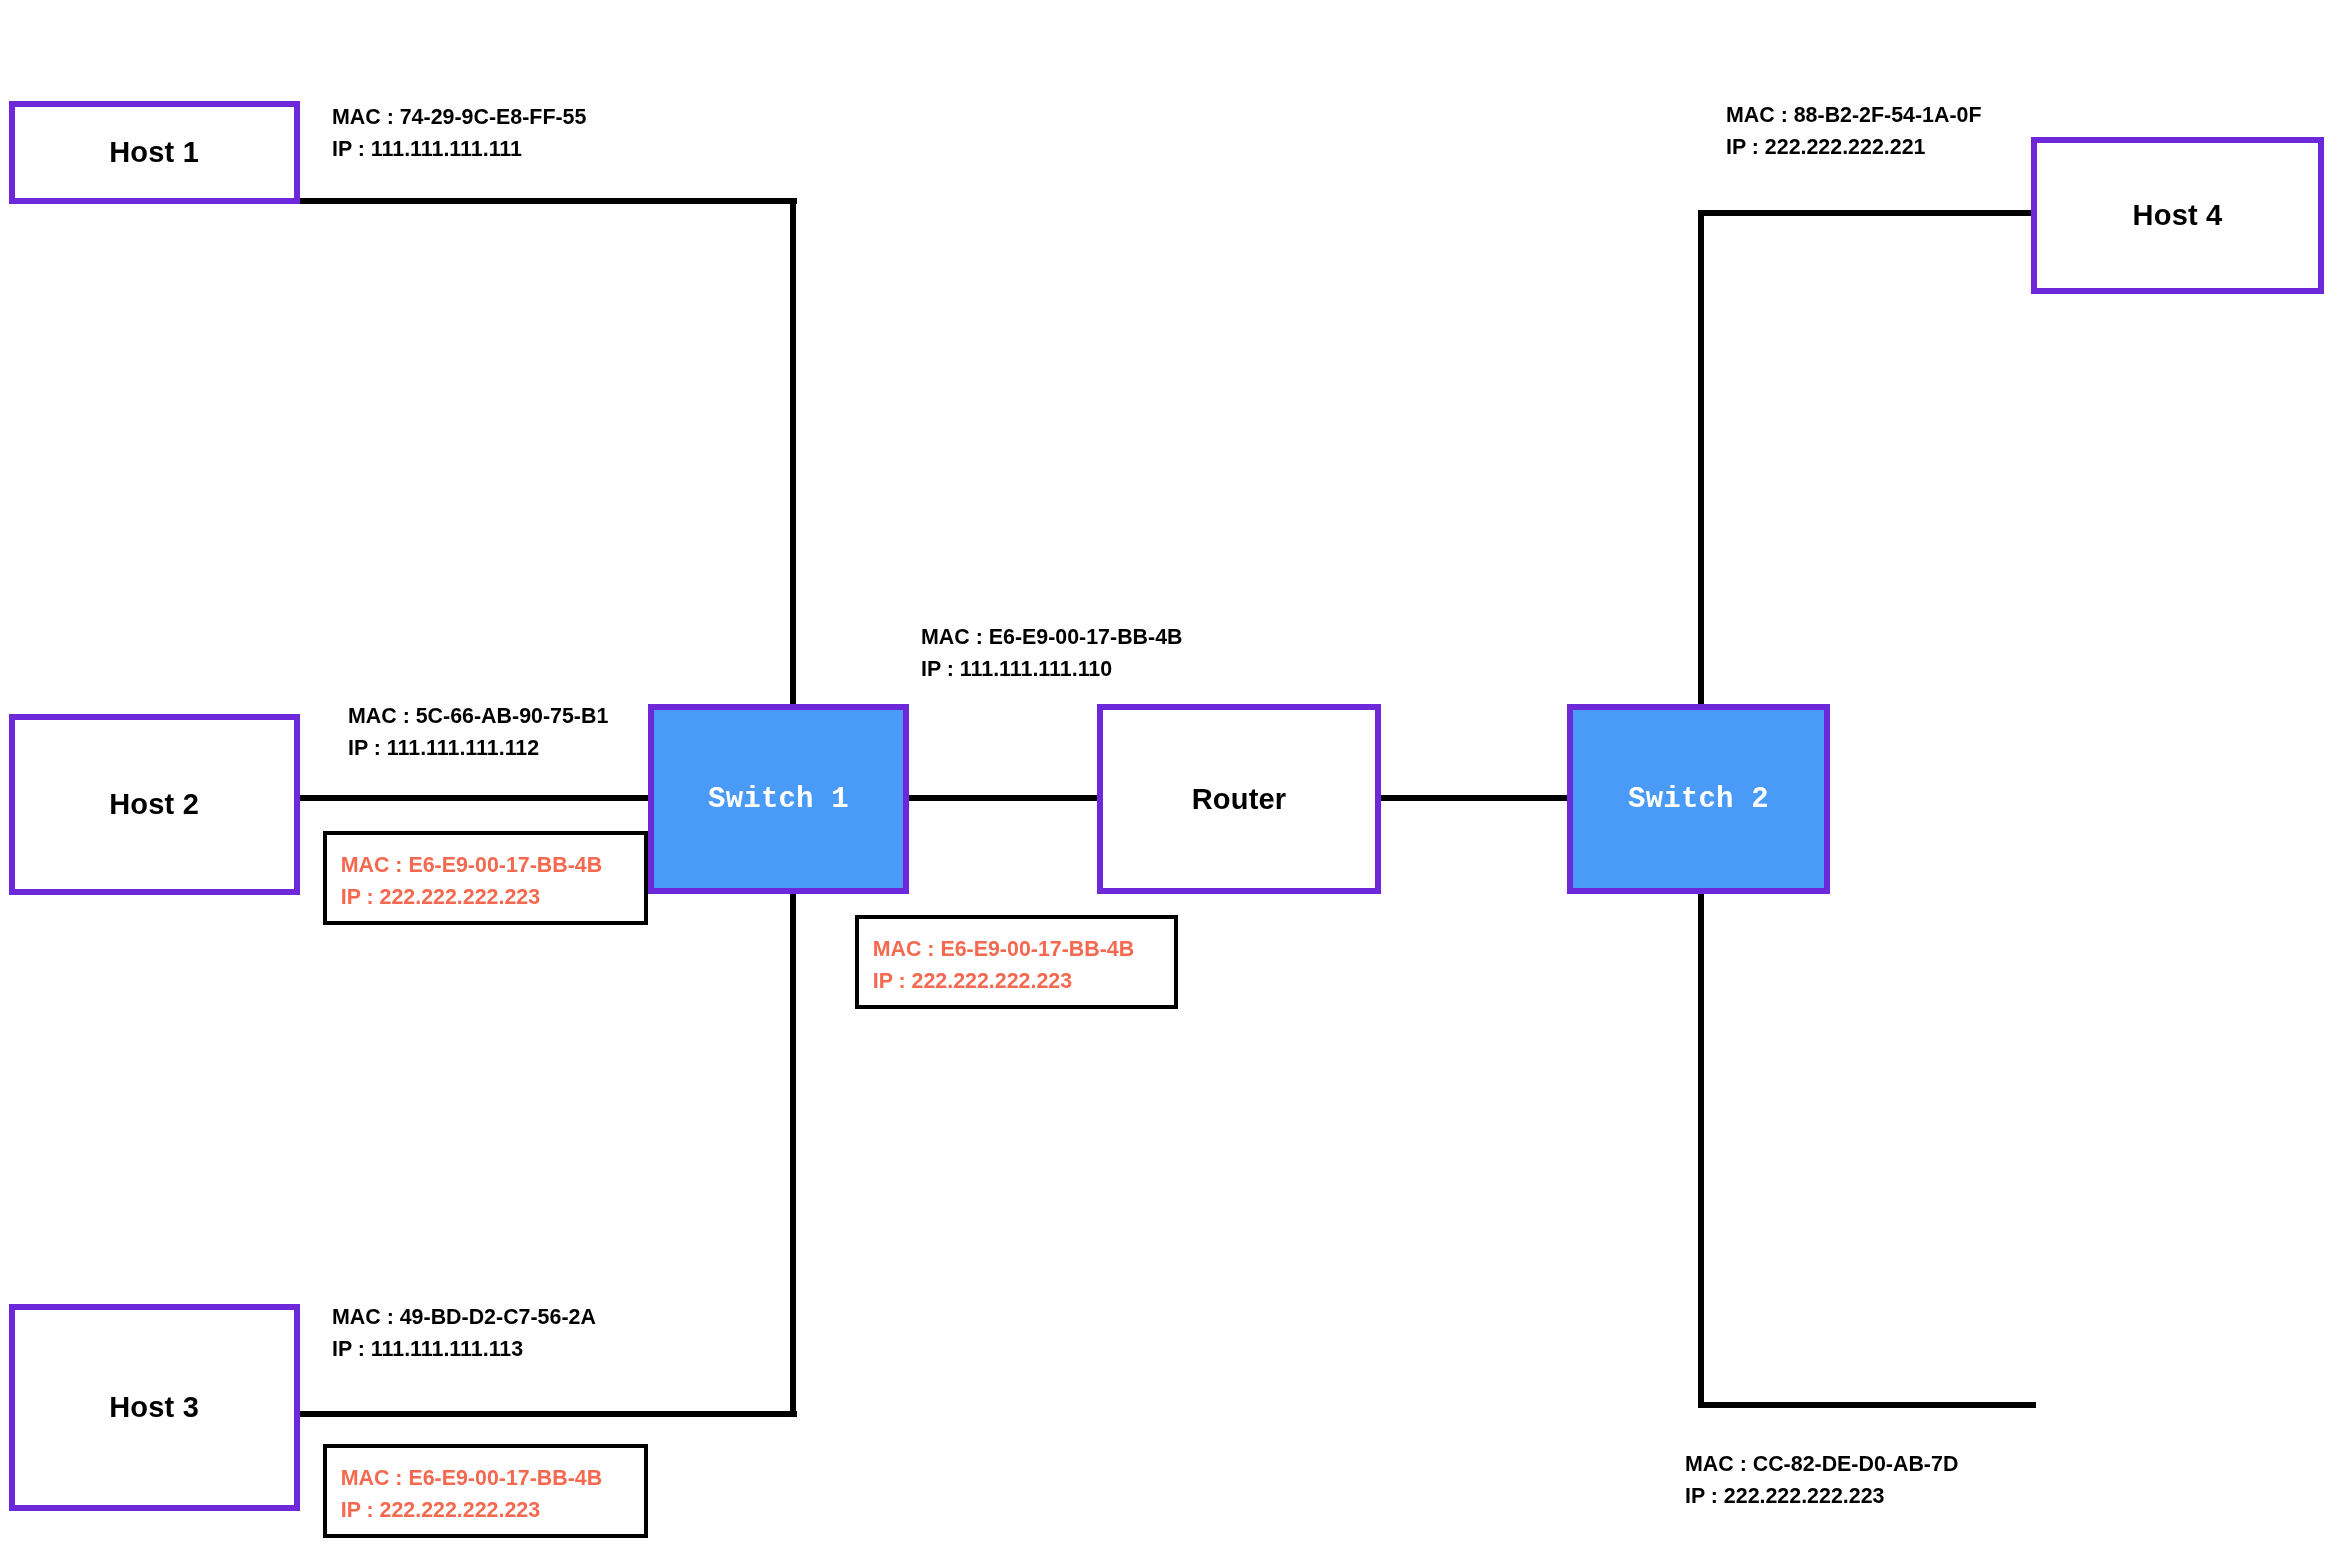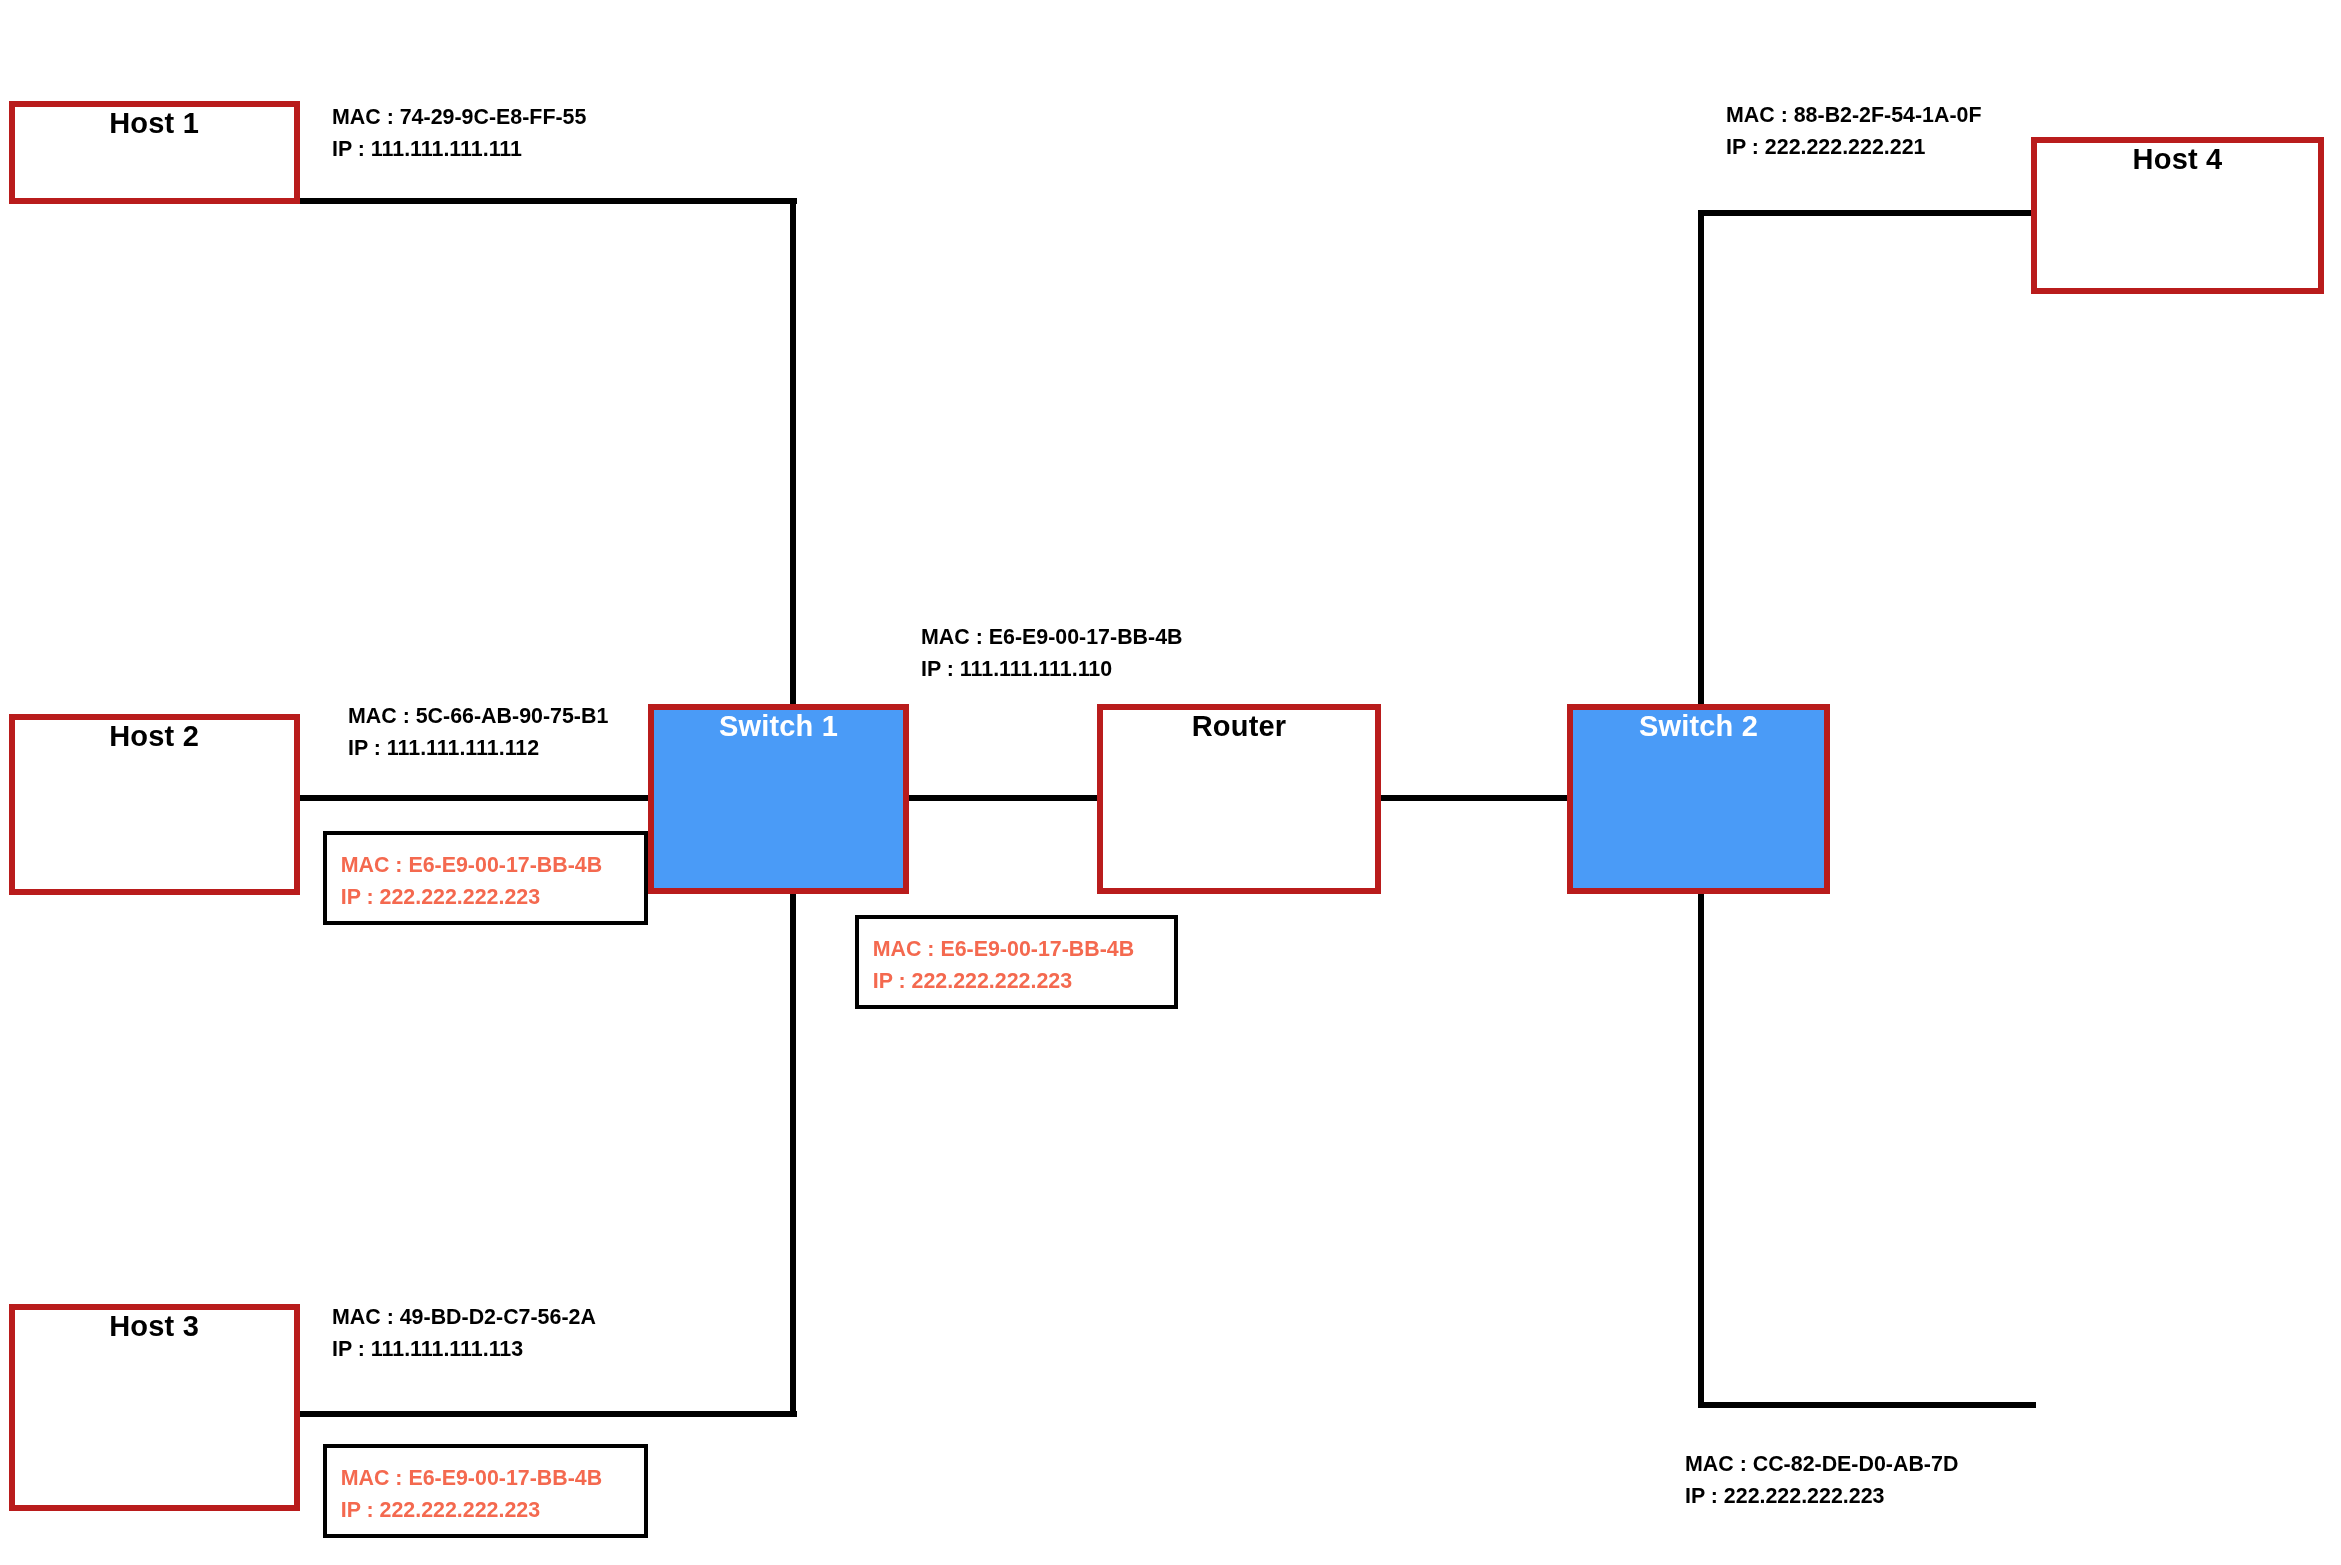--- a/index.html
+++ b/index.html
@@ -15,32 +15,34 @@
     width: 2342px;
     height: 1565px;
     background: #ffffff;
     overflow: hidden;
   }
 
   
   .node {
     position: absolute;
     box-sizing: border-box;
-    border: 6px solid #b91c1c;
+    border: 6px solid #6d28d9;
     background: #ffffff;
     display: flex;
+    align-items: center;
     justify-content: center;
     font-weight: bold;
     font-size: 29px;
     color: #000000;
     letter-spacing: 0.2px;
   }
   .node.switch {
     background: #4a9bf7;
     color: #ffffff;
+    font-family: Liberation Mono, monospace;
   }
 
   
   .annot {
     position: absolute;
     font-size: 21.4px;
     font-weight: bold;
     line-height: 32px;
     color: #000000;
     white-space: nowrap;

